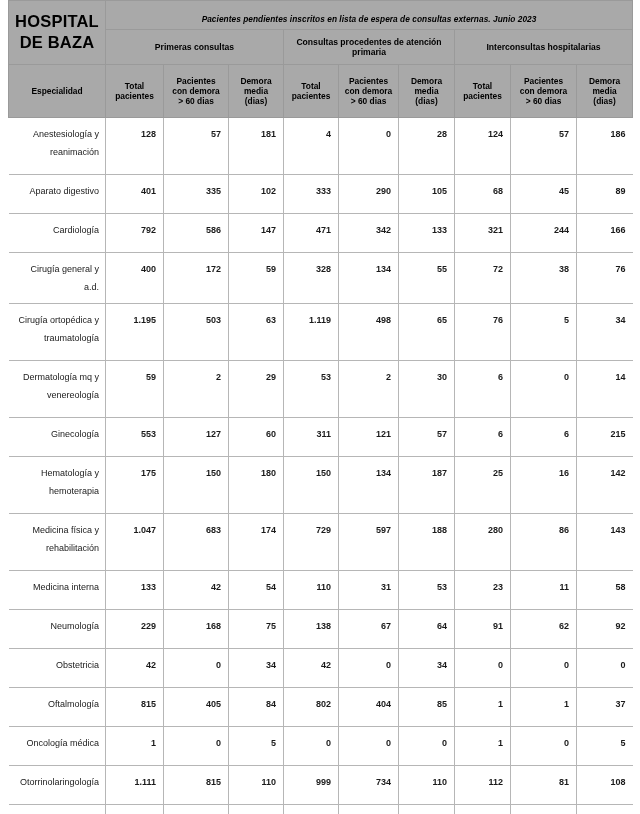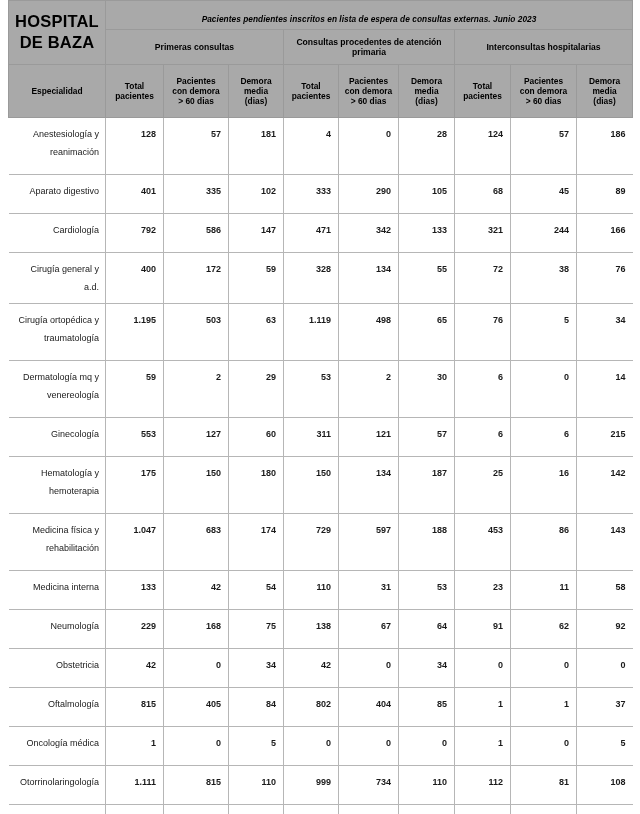--- a/index.html
+++ b/index.html
@@ -278,21 +278,21 @@
           <td class="num last">142</td>
         </tr>
         <tr class="r2">
           <td class="spec"><span>Medicina física y</span><br><span>rehabilitación</span></td>
           <td class="num">1.047</td>
           <td class="num">683</td>
           <td class="num">174</td>
           <td class="num">729</td>
           <td class="num">597</td>
           <td class="num">188</td>
-          <td class="num">453</td>
+          <td class="num">280</td>
           <td class="num">86</td>
           <td class="num last">143</td>
         </tr>
         <tr class="r1">
           <td class="spec"><span>Medicina interna</span></td>
           <td class="num">133</td>
           <td class="num">42</td>
           <td class="num">54</td>
           <td class="num">110</td>
           <td class="num">31</td>

